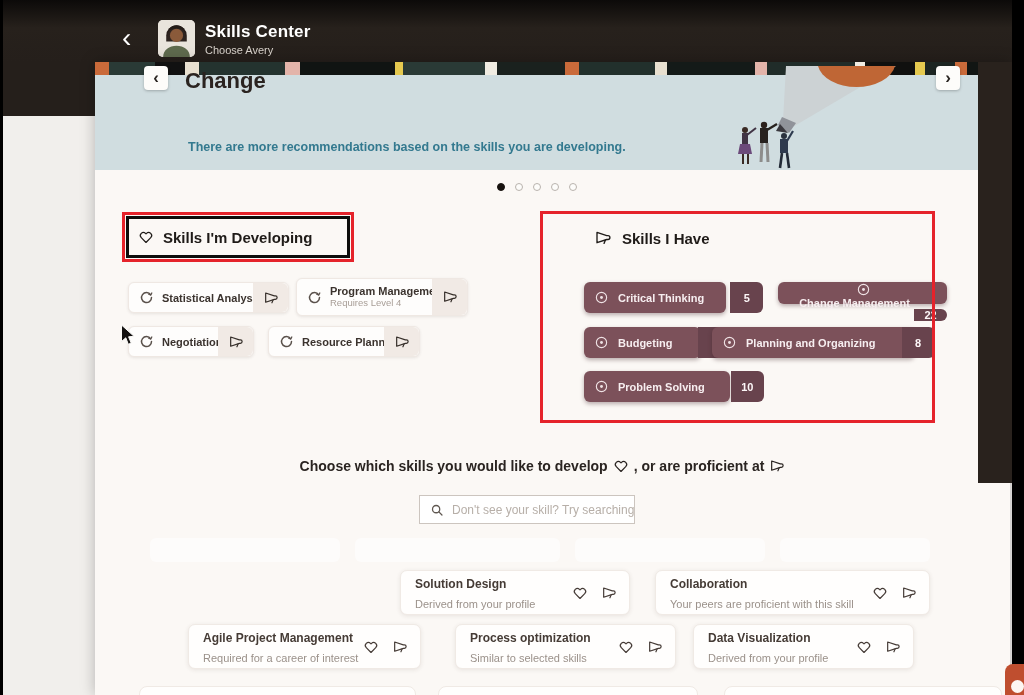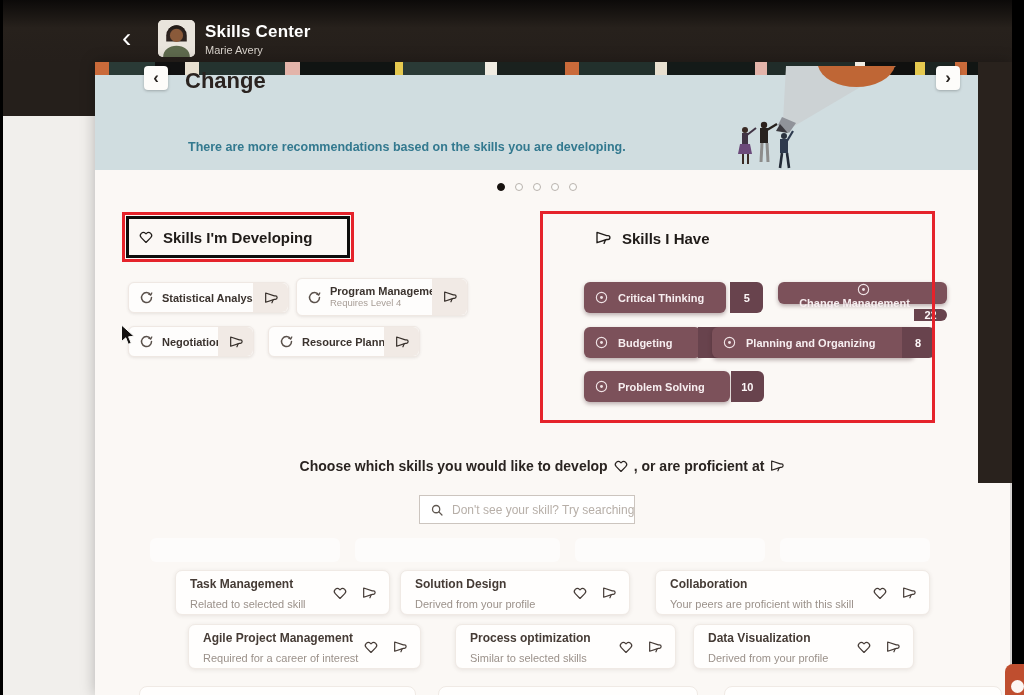--- a/index.html
+++ b/index.html
@@ -120,21 +120,21 @@
   <div class="abs avatar">
     <svg viewBox="0 0 36 36" width="37" height="37">
       <rect width="36" height="36" fill="#e9e4dc"></rect>
       <path d="M8 15a10 10 0 0 1 20 0v6H8z" fill="#2e2420"></path>
       <circle cx="18" cy="15" r="6.4" fill="#8a5a3a"></circle>
       <path d="M9 17c0-6 3-9 9-9s9 3 9 9c1-7-3-12-9-12S8 10 9 17z" fill="#241c18"></path>
       <path d="M5 36c0-7 6-11 13-11s13 4 13 11z" fill="#5f6b4e"></path>
     </svg>
   </div>
   <div class="abs hdr-title">Skills Center</div>
-  <div class="abs hdr-sub">Marie Avery</div>
+  <div class="abs hdr-sub">Choose Avery</div>
 
   <div class="abs panel"></div>
 
   <div class="abs banner"></div>
   <div class="abs collage"></div>
   <div class="abs illo">
     <svg width="278" height="108" viewBox="0 0 278 108">
       <polygon points="86,4 196,4 91,66 83,59" fill="#ccd2d4"></polygon>
       <path d="M118 4 a39 25 0 0 0 77 0 z" fill="#bf6635"></path>
       <polygon points="82,55 96,61 89,71 78,63" fill="#90939a"></polygon>
@@ -338,37 +338,20 @@
         </svg>
       </span>
     <input type="text" placeholder="Don't see your skill? Try searching" style="">
   </div>
 
   <div class="abs ghost" style="left:150px;top:538px;width:190px;height:24px;"></div>
   <div class="abs ghost" style="left:355px;top:538px;width:205px;height:24px;"></div>
   <div class="abs ghost" style="left:575px;top:538px;width:190px;height:24px;"></div>
   <div class="abs ghost" style="left:780px;top:538px;width:150px;height:24px;"></div>
 
-  <div class="abs card" style="left:175px;top:570px;width:215px;height:45px;">
-    <span class="txt"><span class="t">Task Management</span><br>
-    <span class="s">Related to selected skill</span></span>
-    <span class="acts">
-        <span class="icon">
-          <svg viewBox="0 0 24 24" fill="none" stroke="currentColor" stroke-width="1.8" stroke-linejoin="round">
-            <path d="M12 20.2 L4.9 13a4.5 4.5 0 0 1 6.4-6.4 l.7.7.7-.7 a4.5 4.5 0 0 1 6.4 6.4 Z"></path>
-          </svg>
-        </span>
-        <span class="icon">
-          <svg viewBox="0 0 24 24" fill="none" stroke="currentColor" stroke-width="1.8" stroke-linejoin="round" stroke-linecap="round">
-            <path d="M4 4.5 L17 8.8 H18.6 A2.6 2.6 0 0 1 18.6 14 H17 L4 18.3 Z"></path>
-            <path d="M15.2 14.8 l-1.8 4.4"></path>
-          </svg>
-        </span>
-      </span>
-  </div>
   <div class="abs card" style="left:400px;top:570px;width:230px;height:45px;">
     <span class="txt"><span class="t">Solution Design</span><br>
     <span class="s">Derived from your profile</span></span>
     <span class="acts">
         <span class="icon">
           <svg viewBox="0 0 24 24" fill="none" stroke="currentColor" stroke-width="1.8" stroke-linejoin="round">
             <path d="M12 20.2 L4.9 13a4.5 4.5 0 0 1 6.4-6.4 l.7.7.7-.7 a4.5 4.5 0 0 1 6.4 6.4 Z"></path>
           </svg>
         </span>
         <span class="icon">

